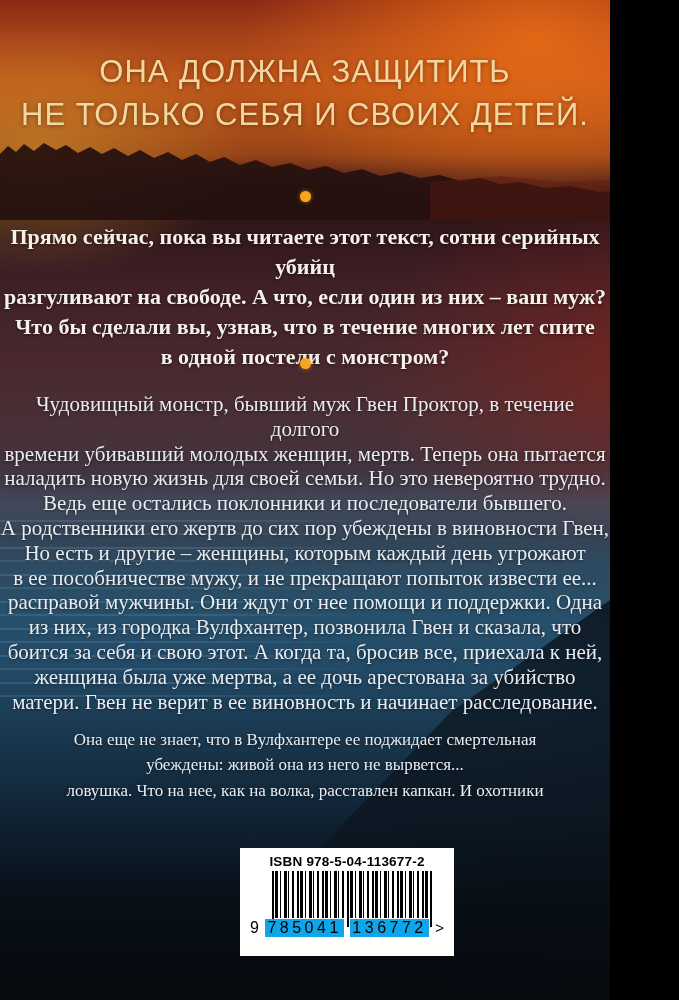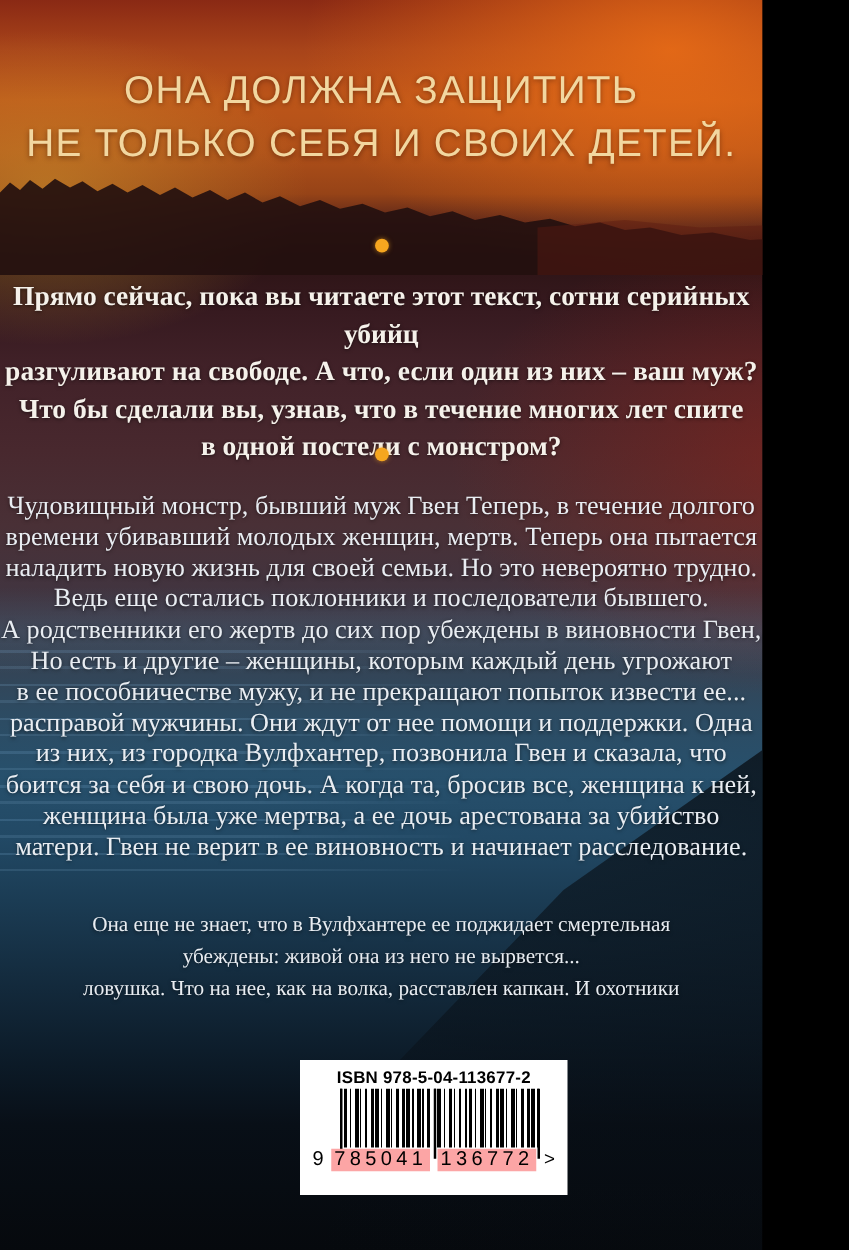--- a/index.html
+++ b/index.html
@@ -70,21 +70,21 @@
       #000 0 2px, #fff 2px 3px, #000 3px 6px, #fff 6px 8px,
       #000 8px 9px, #fff 9px 12px, #000 12px 15px, #fff 15px 16px,
       #000 16px 17px, #fff 17px 20px, #000 20px 22px, #fff 22px 25px);
   }
   .guard{position:absolute;top:0;width:2px;height:56px;background:#000;}
   .g1{left:14px;} .g2{left:50%;} .g3{right:4px;}
   .digits{
     width:100%;display:flex;justify-content:space-between;align-items:flex-end;
     font-size:16px;line-height:18px;margin-top:1px;font-family:"Liberation Sans",sans-serif;
   }
-  .digits .grp{letter-spacing:3.5px;background:#fca5a5;padding:0 2px;position:relative;}
+  .digits .grp{letter-spacing:3.5px;background:#0ea5e9;padding:0 2px;position:relative;}
   .digits .tail{font-size:15px;}
 </style>
 </head>
 <body>
 
 <div class="cover">
 
   <div class="sky"></div>
   <svg class="treeline" viewBox="0 0 679 84" preserveAspectRatio="none">
     <path fill="#24100f" fill-opacity="0.92" d="
@@ -110,30 +110,30 @@
   <div class="txt hook">
       <div>Прямо сейчас, пока вы читаете этот текст, сотни серийных убийц</div>
       <div>разгуливают на свободе. А что, если один из них – ваш муж?</div>
       <div>Что бы сделали вы, узнав, что в течение многих лет спите</div>
       <div>в одной постели с монстром?</div>
     </div>
 
   <div class="dot dot-mid"></div>
 
   <div class="txt synopsis">
-      <div>Чудовищный монстр, бывший муж Гвен Теперь, в течение долгого</div>
+      <div>Чудовищный монстр, бывший муж Гвен Проктор, в течение долгого</div>
       <div>времени убивавший молодых женщин, мертв. Теперь она пытается</div>
       <div>наладить новую жизнь для своей семьи. Но это невероятно трудно.</div>
       <div>Ведь еще остались поклонники и последователи бывшего.</div>
       <div>А родственники его жертв до сих пор убеждены в виновности Гвен,</div>
       <div>Но есть и другие – женщины, которым каждый день угрожают</div>
       <div>в ее пособничестве мужу, и не прекращают попыток извести ее...</div>
       <div>расправой мужчины. Они ждут от нее помощи и поддержки. Одна</div>
       <div>из них, из городка Вулфхантер, позвонила Гвен и сказала, что</div>
-      <div>боится за себя и свою дочь. А когда та, бросив все, женщина к ней,</div>
+      <div>боится за себя и свою этот. А когда та, бросив все, приехала к ней,</div>
       <div>женщина была уже мертва, а ее дочь арестована за убийство</div>
       <div>матери. Гвен не верит в ее виновность и начинает расследование.</div>
     </div>
 
   <div class="txt closing">
       <div>Она еще не знает, что в Вулфхантере ее поджидает смертельная</div>
       <div>убеждены: живой она из него не вырвется...</div>
       <div>ловушка. Что на нее, как на волка, расставлен капкан. И охотники</div>
     </div>
 

